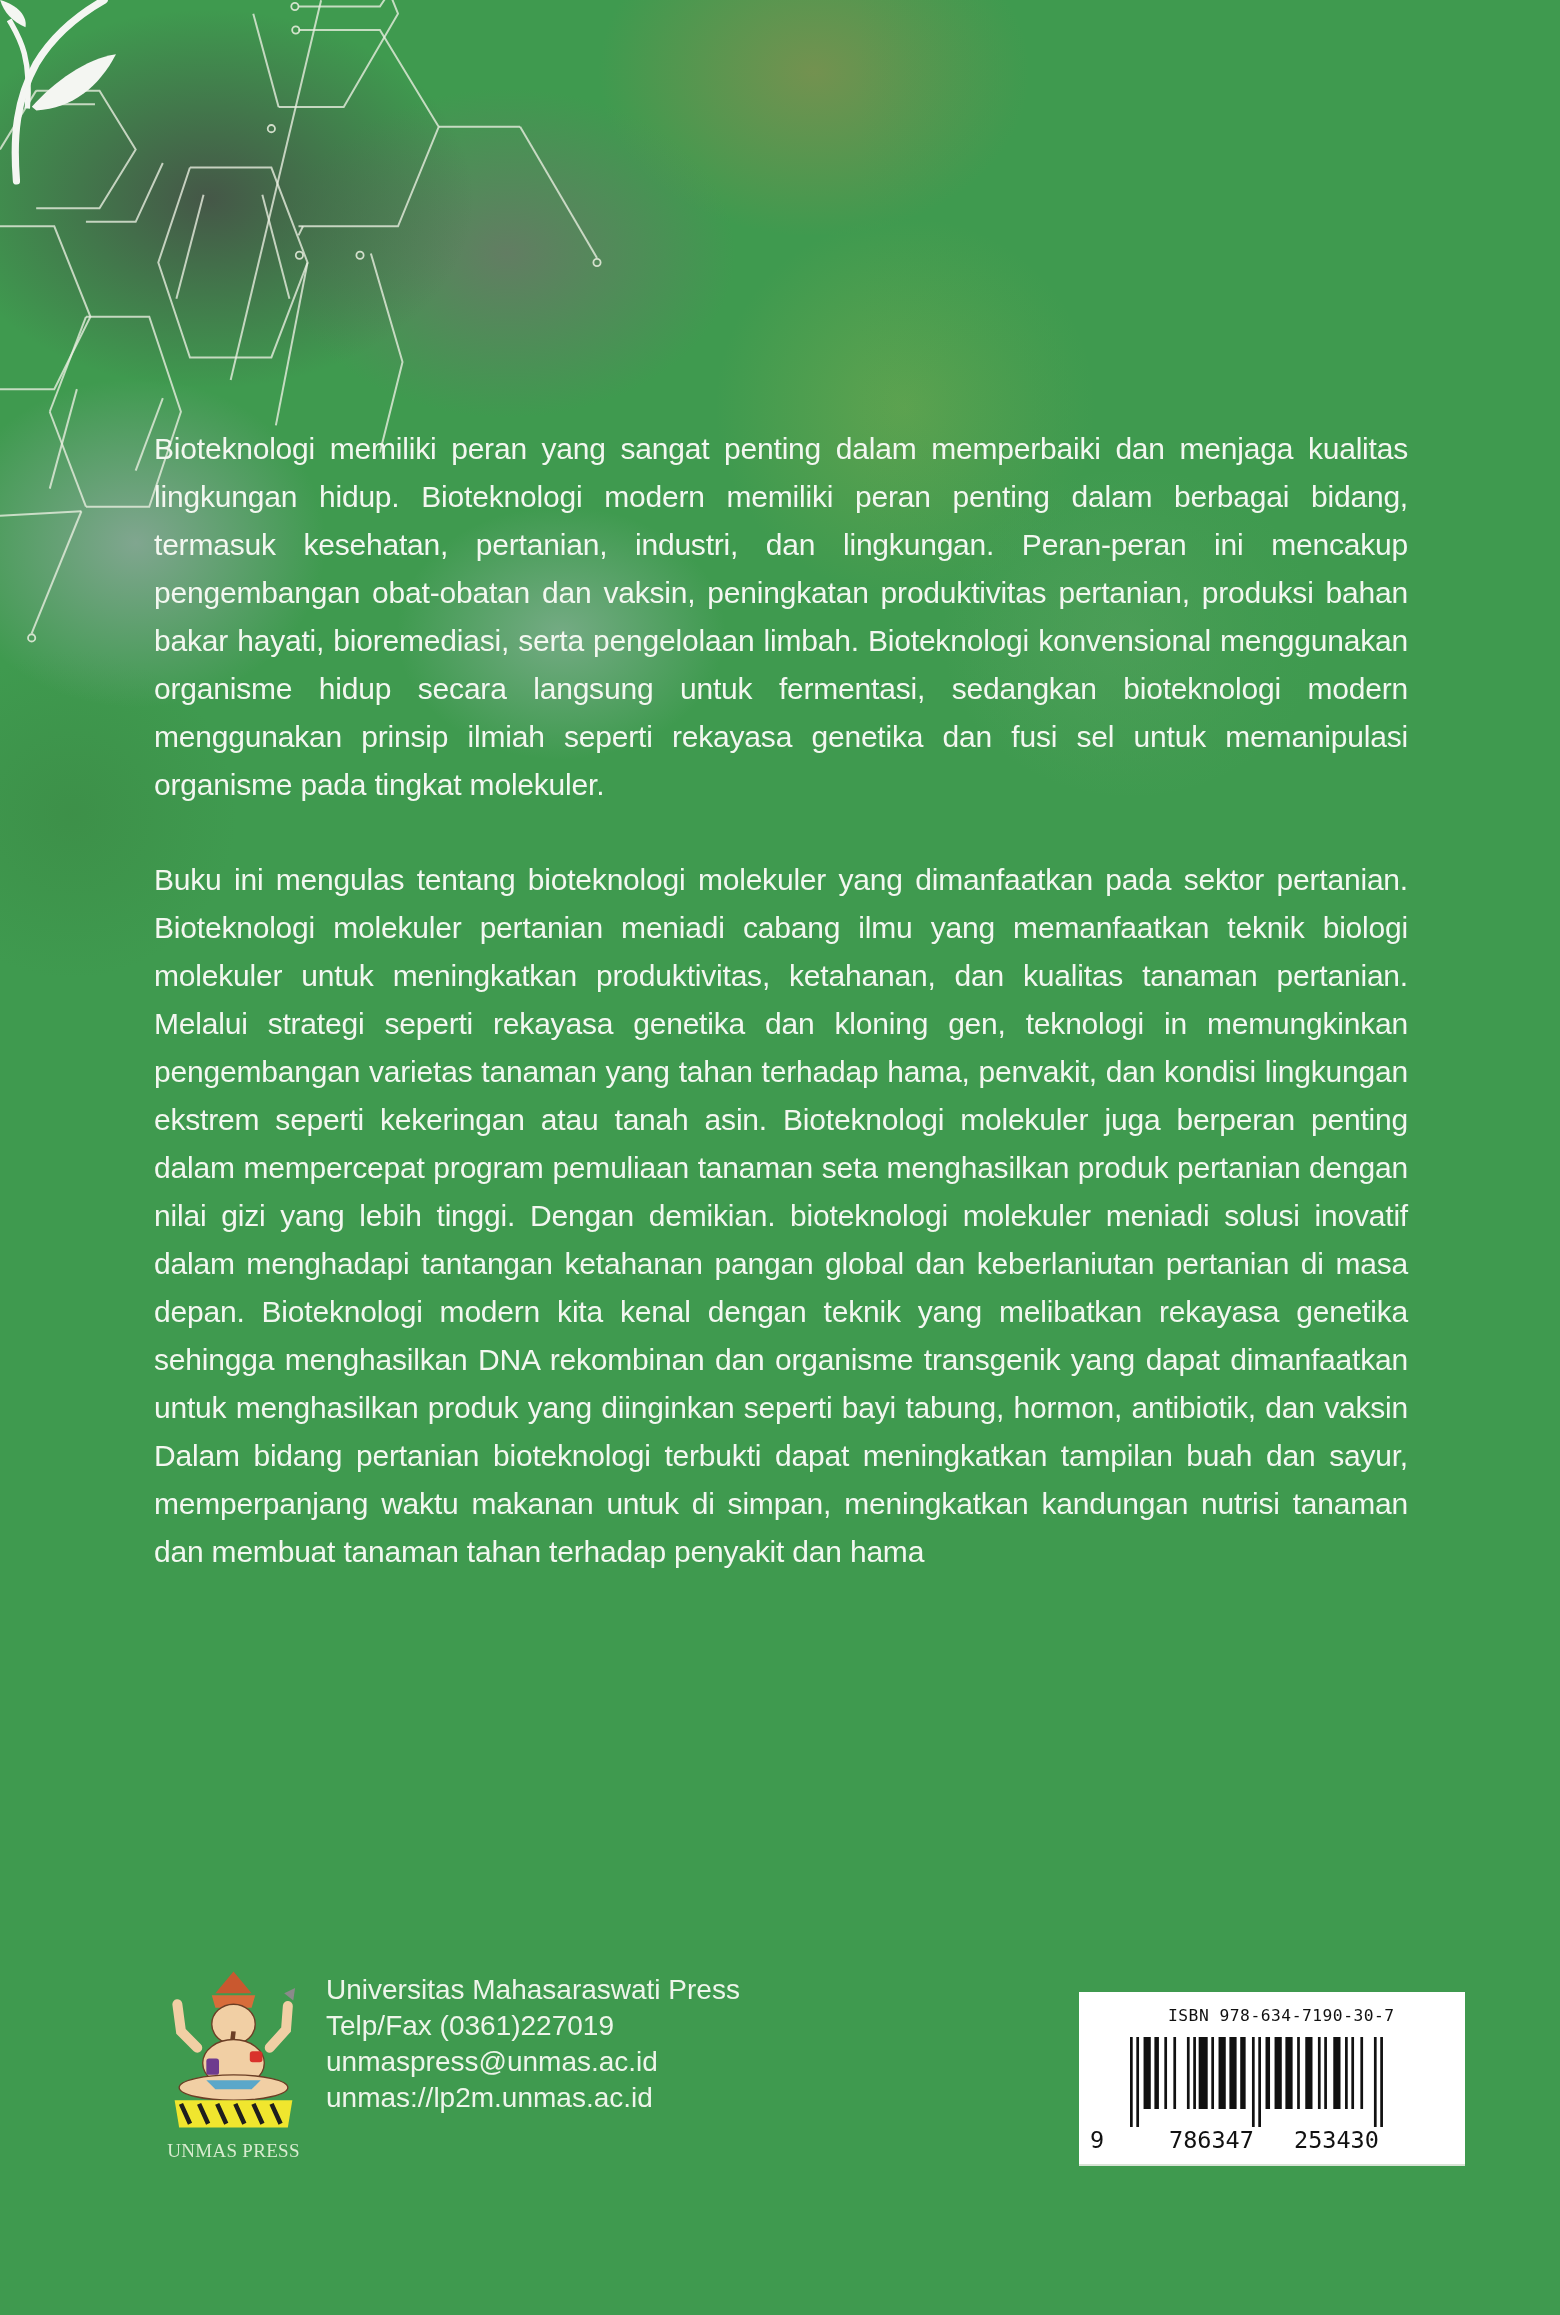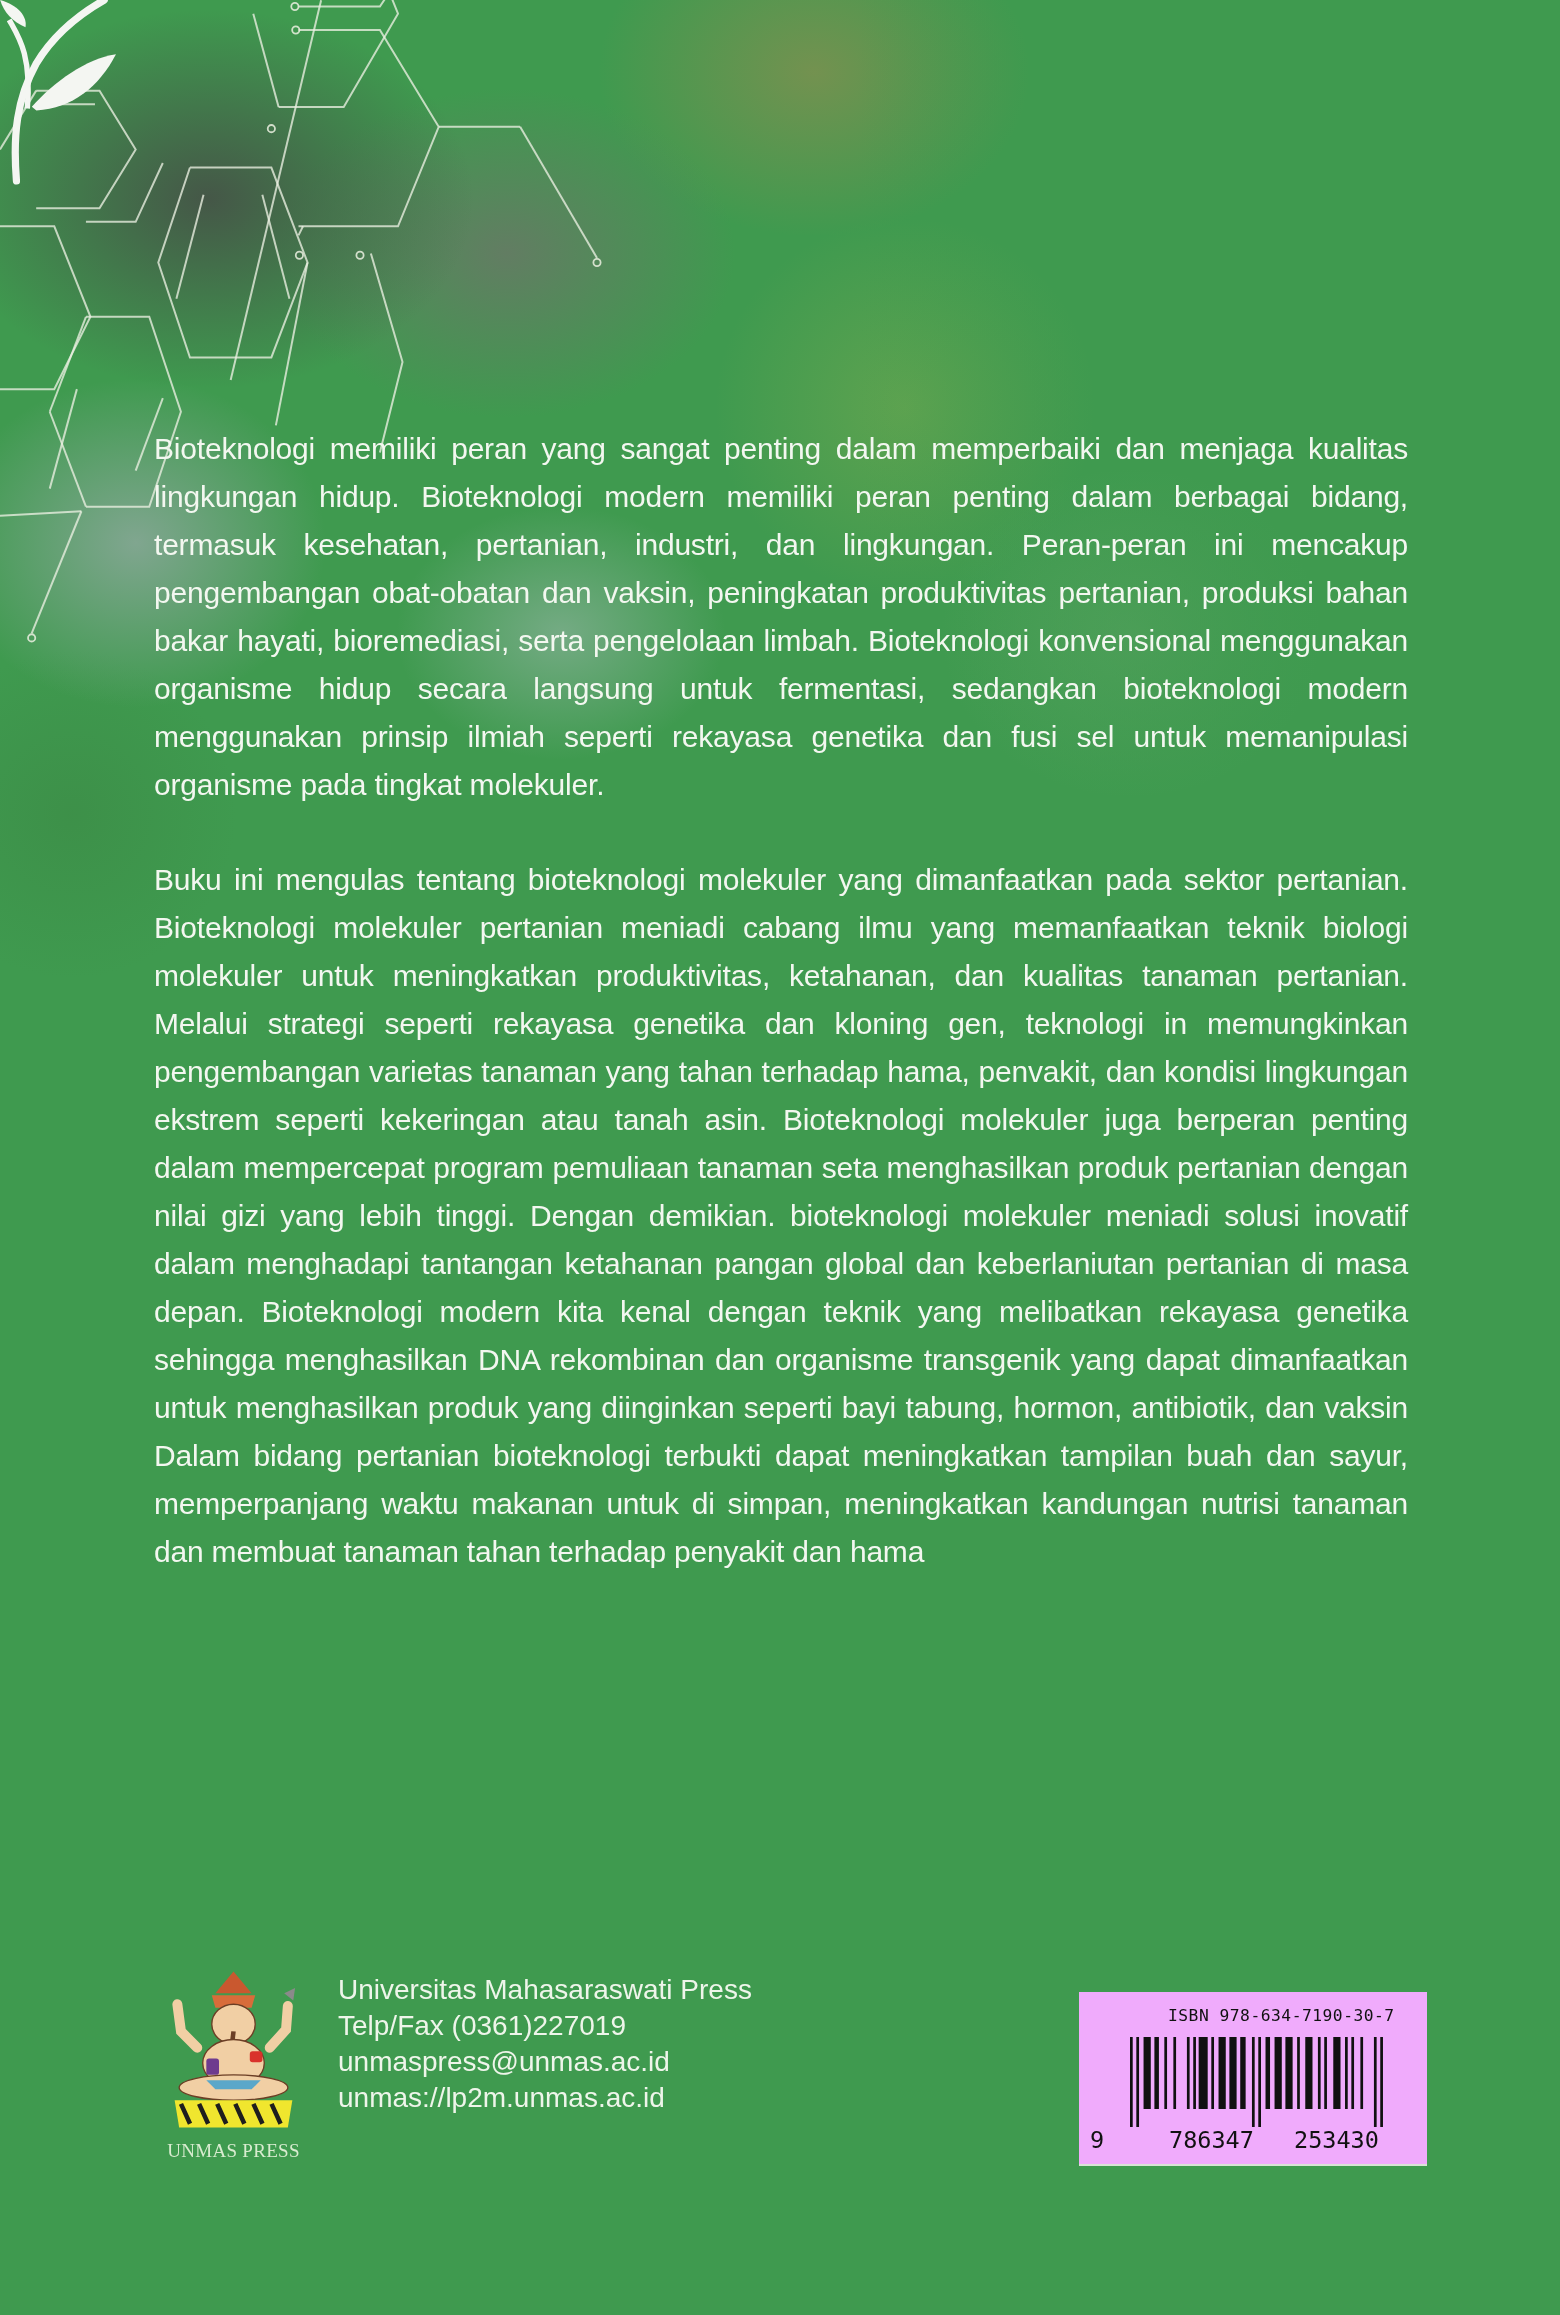--- a/index.html
+++ b/index.html
@@ -42,25 +42,25 @@
   .publisher {
     position: absolute; left: 161px; top: 1968px; display: flex; align-items: flex-start;
   }
   .logo { width: 145px; height: 190px; position: relative; }
   .logo-caption {
     position: absolute; left: 0; bottom: -3.6px; width: 145px; text-align: center;
     font-family: "Liberation Serif", serif; font-weight: normal; font-size: 19px;
     color: #d9ecd0; letter-spacing: 0.3px;
   }
   .pub-info { margin-left: 20px; margin-top: 3.6px; color: #eef5ea; font-size: 28px; line-height: 36px; }
-  .pub-info div { white-space: nowrap; margin-left: 12px; }
+  .pub-info div { white-space: nowrap; }
 
   .barcode-box {
-    position: absolute; left: 1079px; top: 1992px; width: 348px; height: 172px;
-    background: #f0abfc; border-bottom: 2.7px solid #d8e4d6;
+    position: absolute; left: 1079px; top: 1992px; width: 386px; height: 172px;
+    background: #ffffff; border-bottom: 2.7px solid #d8e4d6;
   }
   .isbn-label {
     position: absolute; left: 89px; top: 13.6px;
     font-family: "DejaVu Sans Mono", monospace; font-size: 16.3px; color: #111; letter-spacing: 0.5px;
   }
   .bars { position: absolute; left: 51px; top: 45px; width: 262px; height: 90px; }
   .digit {
     position: absolute; font-family: "DejaVu Sans Mono", monospace; font-size: 23.5px; color: #111;
   }
 </style>

